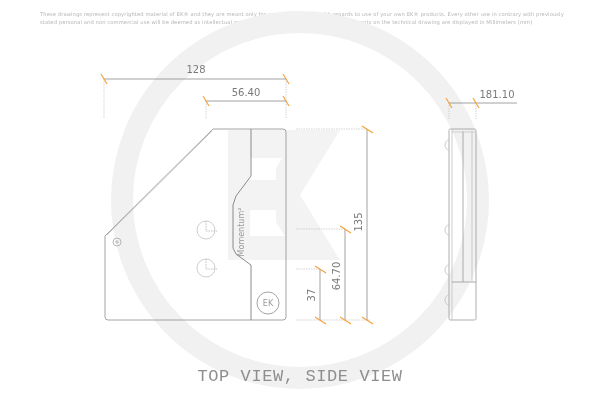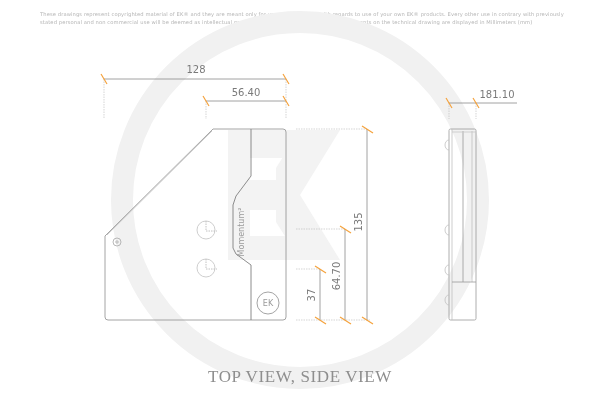--- a/index.html
+++ b/index.html
@@ -1,20 +1,20 @@
 <!DOCTYPE html>
 <html><head>
 <meta charset="utf-8">
 <style>
   html,body{margin:0;padding:0;background:#ffffff;}
   body{width:600px;height:400px;position:relative;overflow:hidden;font-family:"DejaVu Sans",sans-serif;}
   .disclaimer{position:absolute;left:40px;top:10px;width:530px;font-size:5.2px;line-height:8px;color:#b5b5b5;letter-spacing:0.1px;}
   .disclaimer div{white-space:nowrap;}
   svg{position:absolute;left:0;top:0;}
-  .caption{position:absolute;left:0;width:600px;top:367px;text-align:center;font-size:17px;color:#8e8e8e;letter-spacing:0.6px;font-family:Liberation Serif, serif;}
+  .caption{position:absolute;left:0;width:600px;top:367px;text-align:center;font-size:17px;color:#8e8e8e;letter-spacing:0.6px;font-family:Liberation Mono, monospace;}
   .dimtext{font-family:"DejaVu Sans",sans-serif;font-size:10px;fill:#7a7a7a;}
 </style>
 </head>
 <body>
 
 <div class="disclaimer">
   <div>These drawings represent copyrighted material of EK® and they are meant only for your personal use, with regards to use of your own EK® products. Every other use in contrary with previously</div>
   <div>stated personal and non commercial use will be deemed as intellectual property rights infringement.All the measurements on the technical drawing are displayed in Millimeters (mm)</div>
 </div>
 

